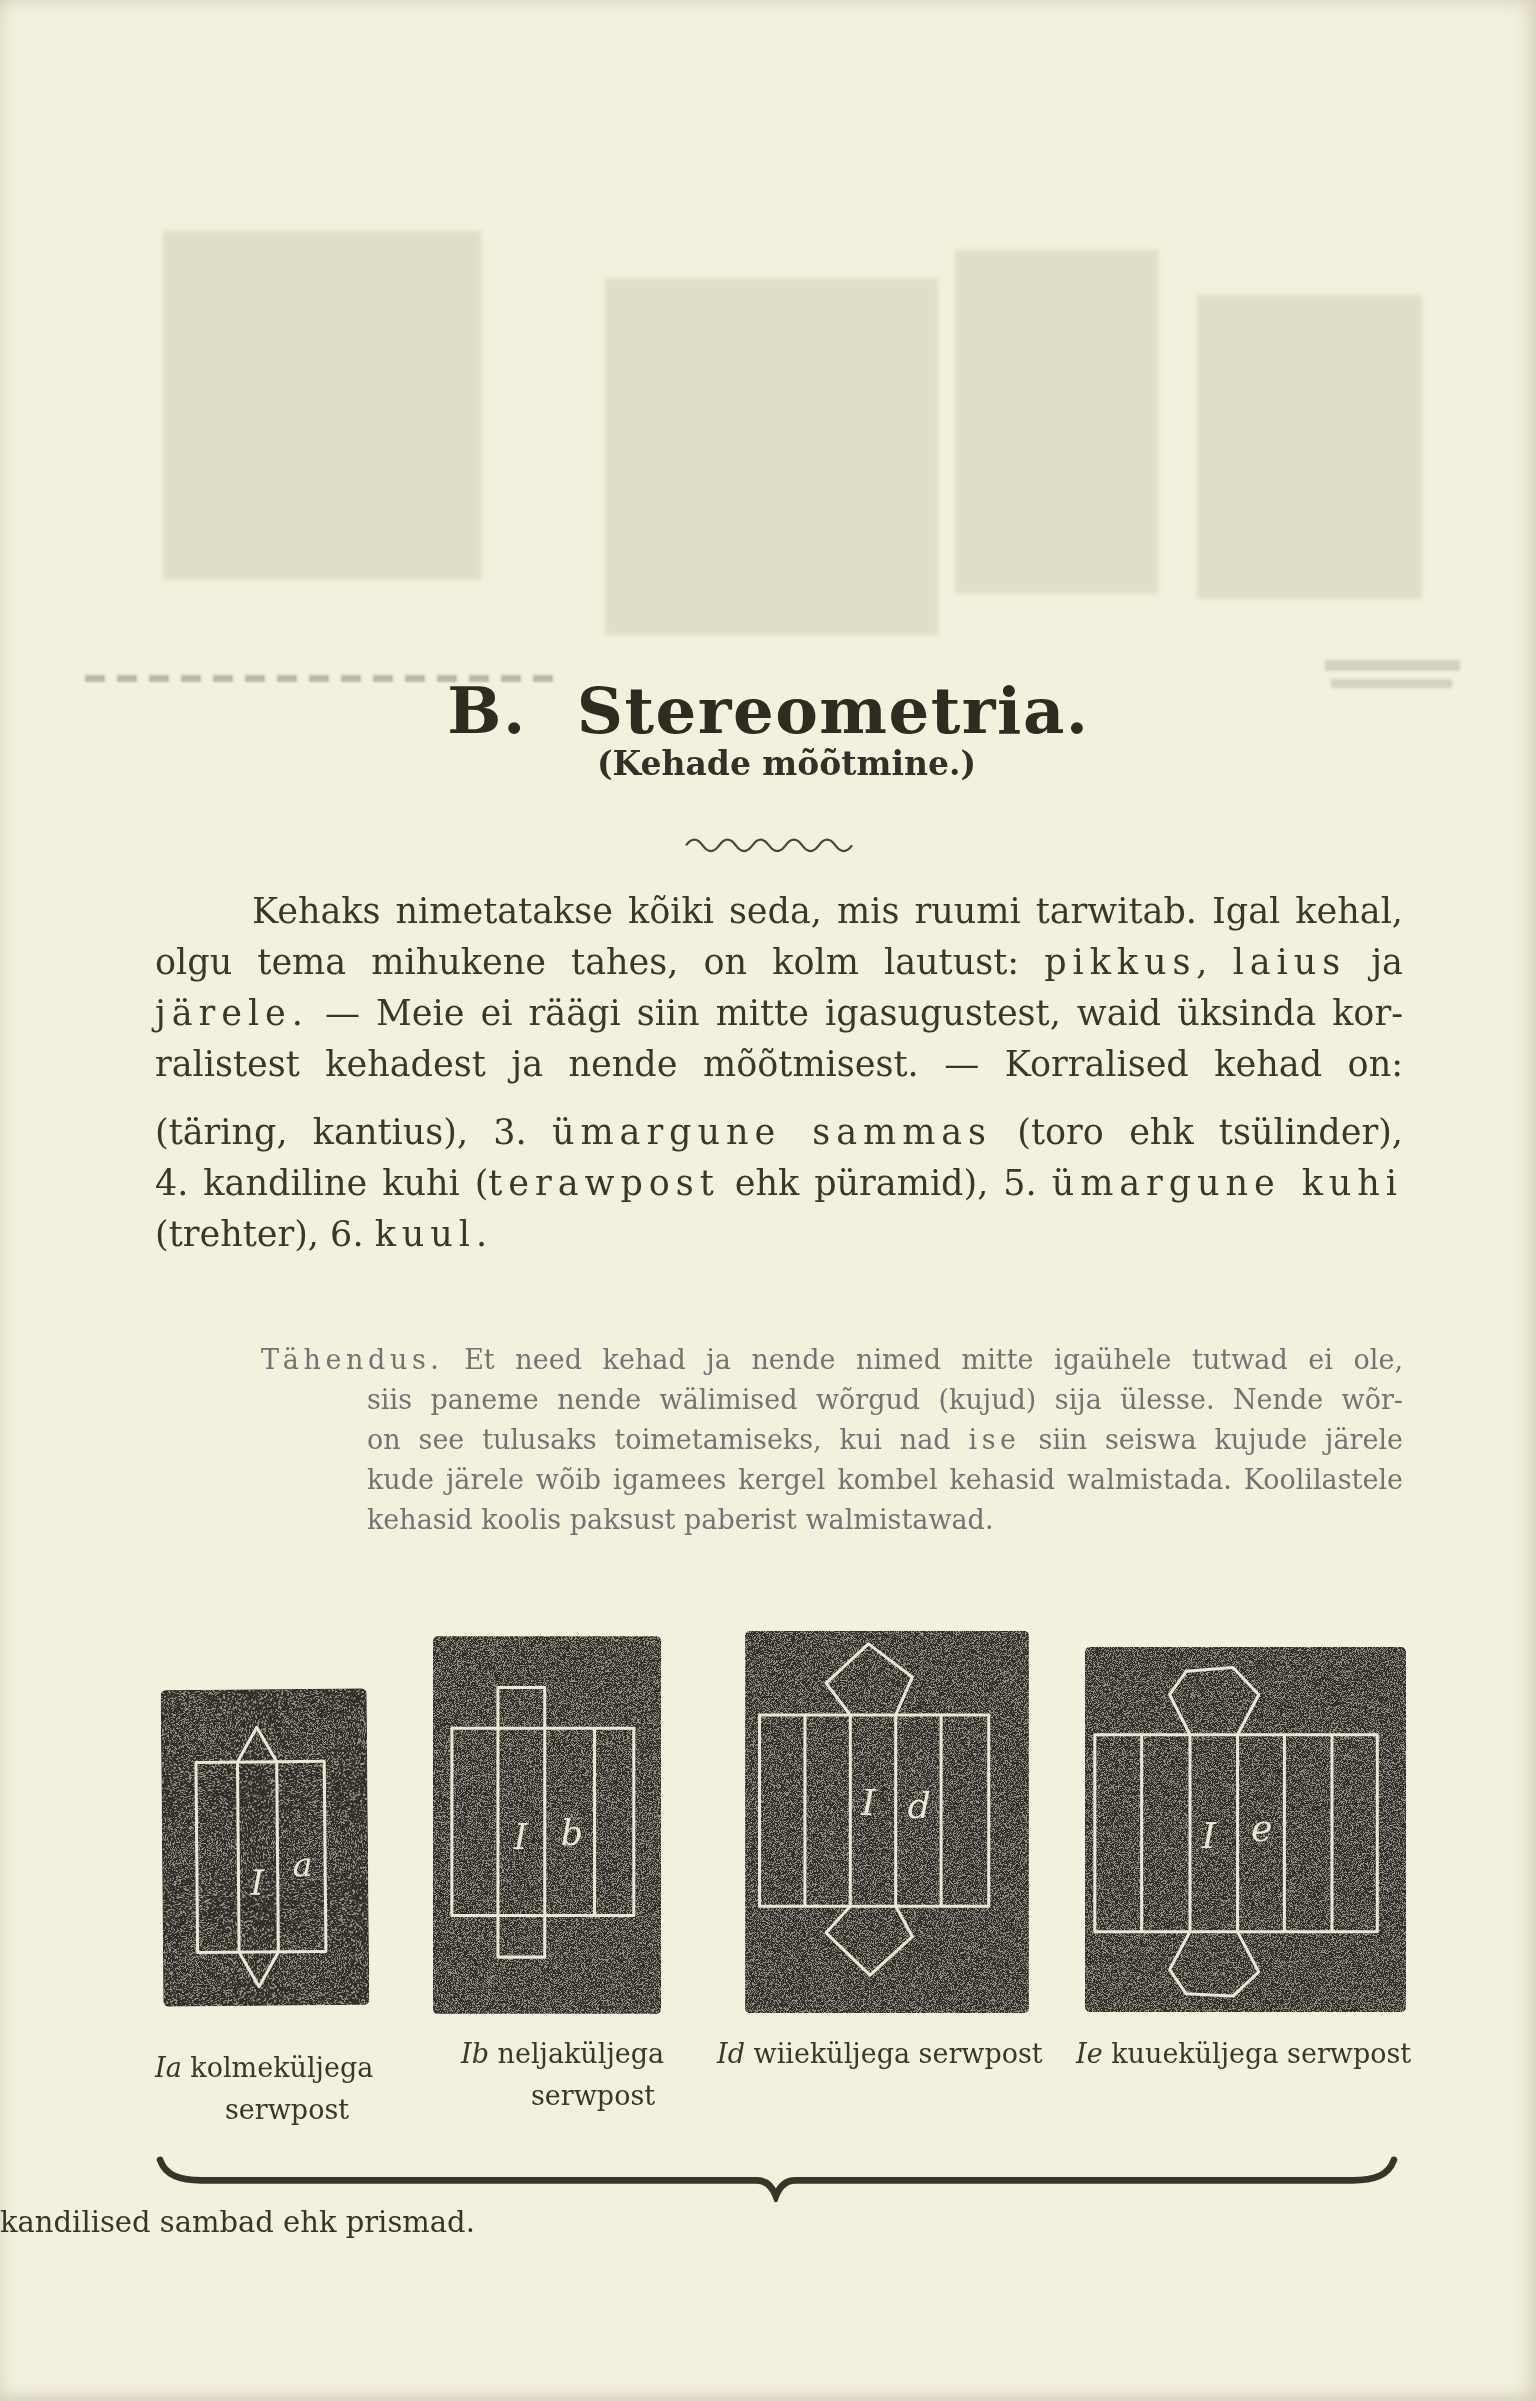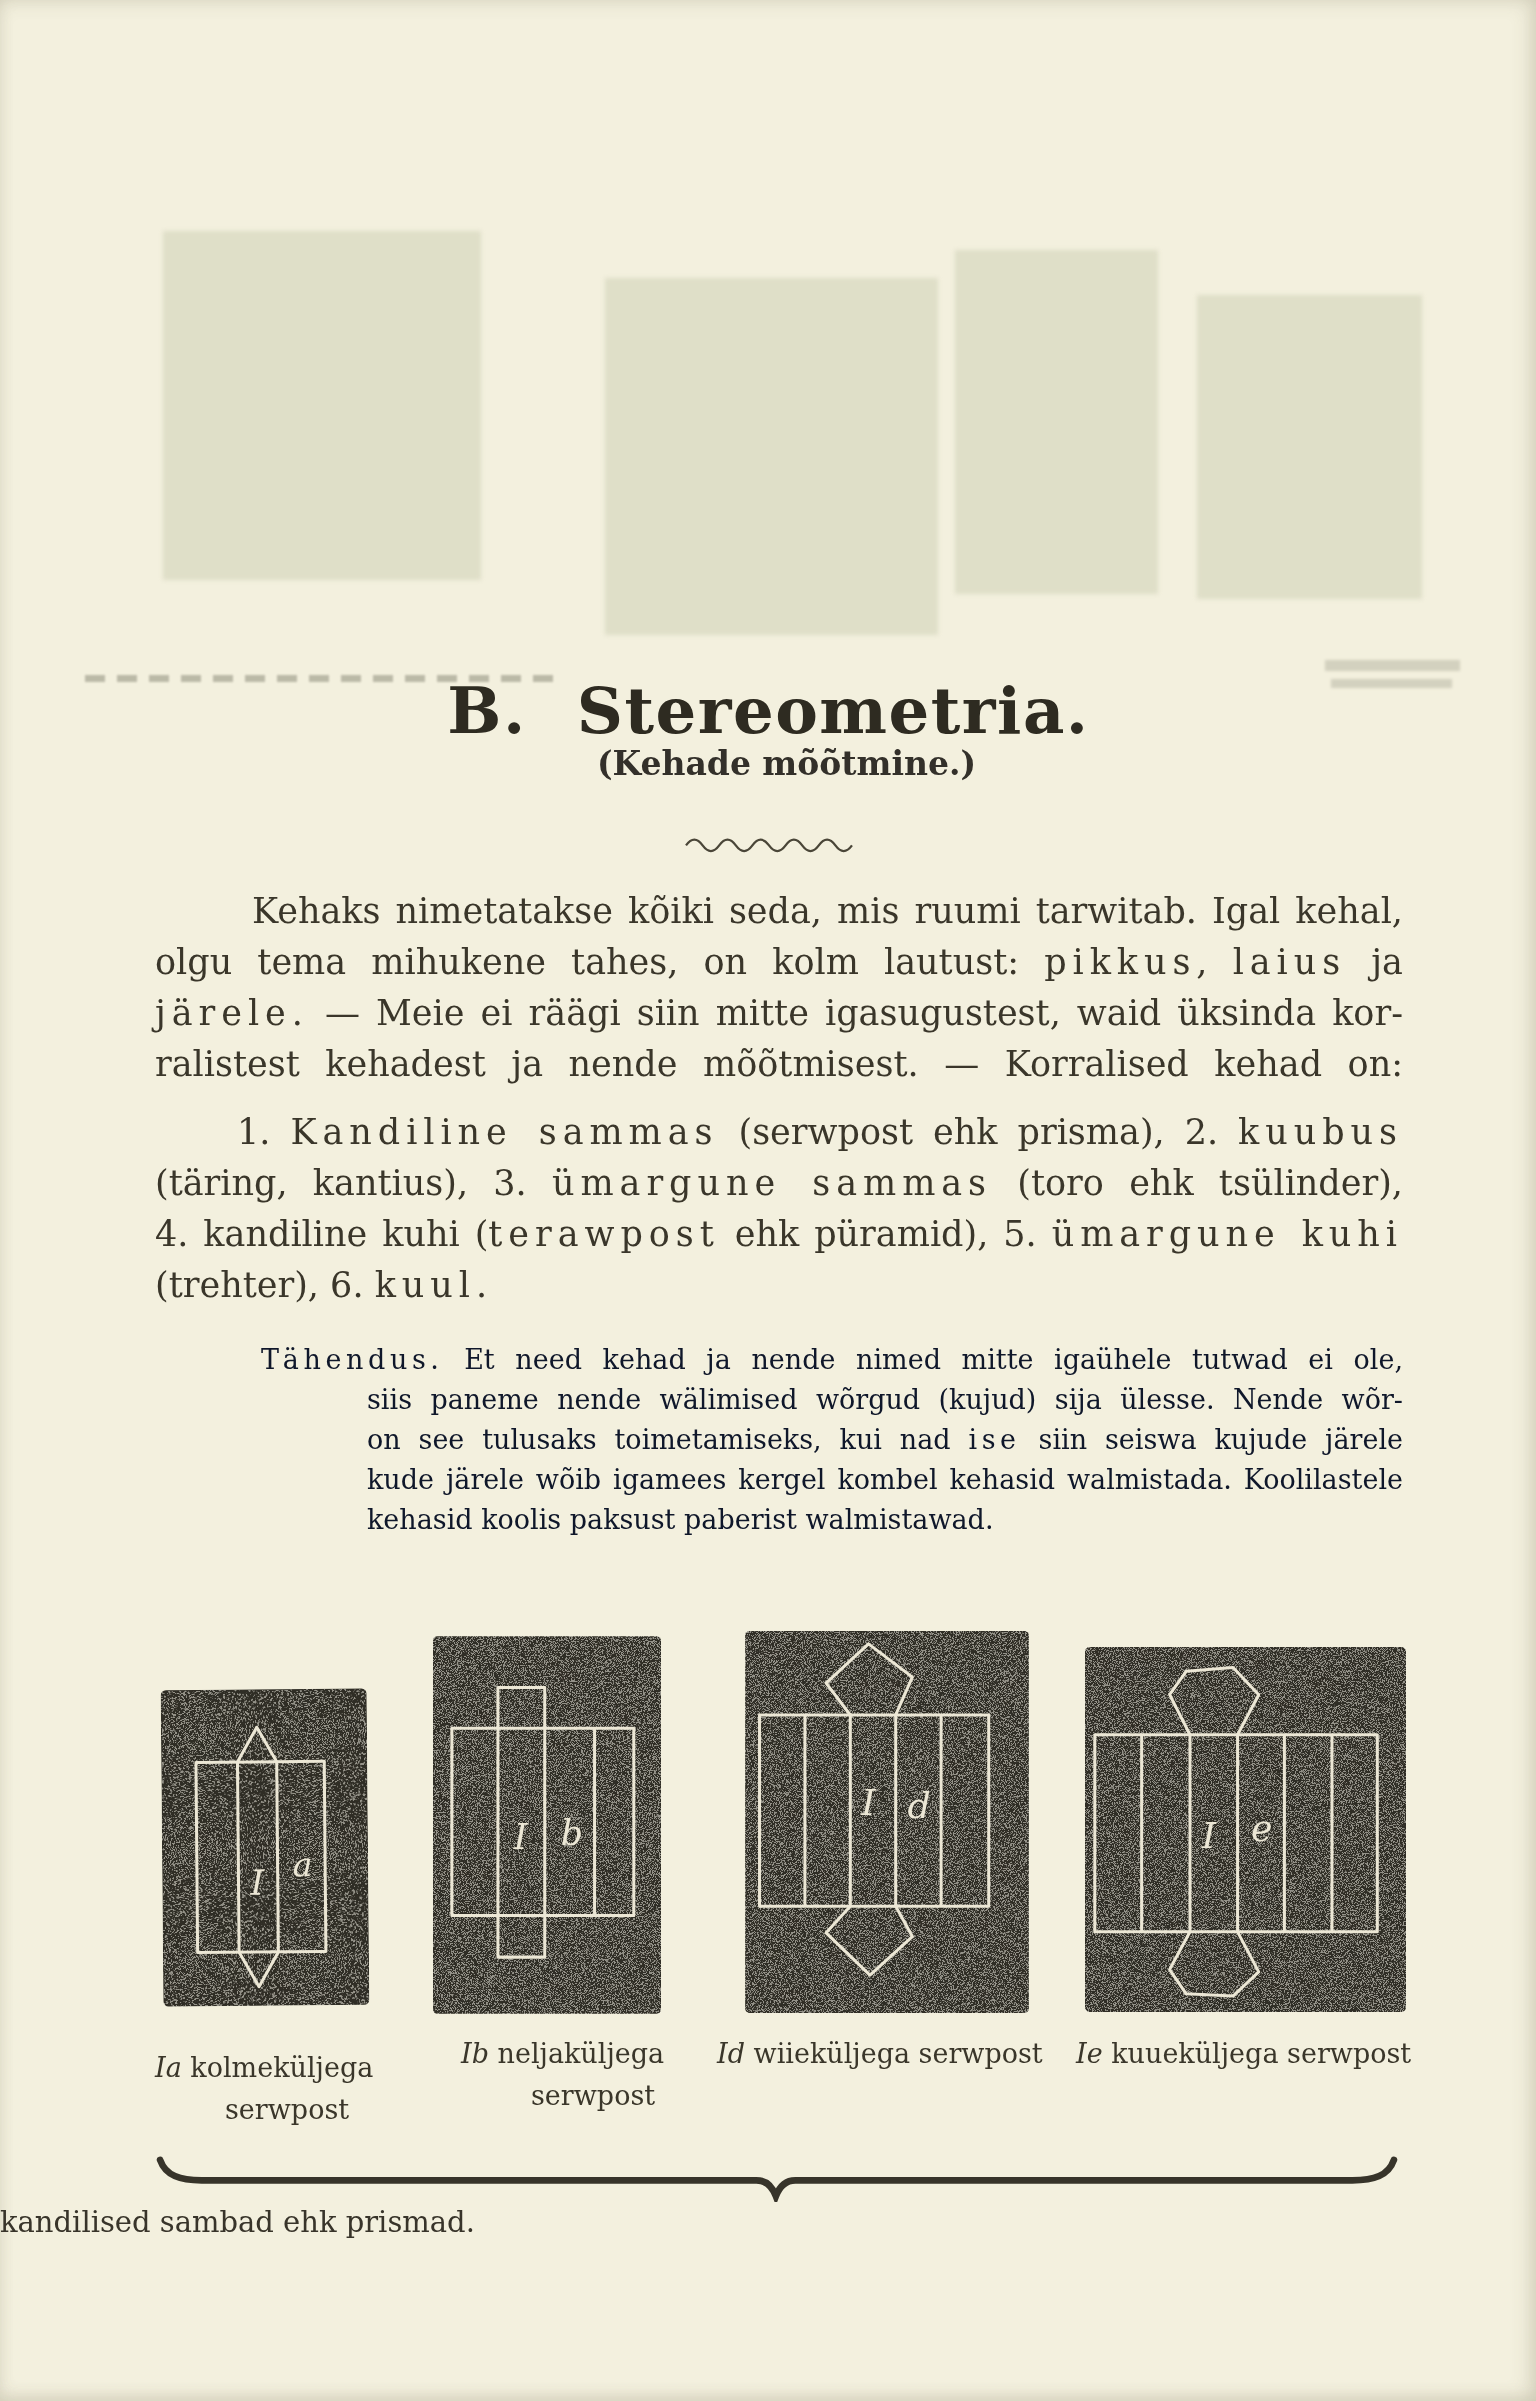--- a/index.html
+++ b/index.html
@@ -27,21 +27,21 @@
   .squiggle svg{display:inline-block;}
   
   .para{position:absolute;left:155px;width:1248px;}
   .para .line{font-size:35px;height:51px;line-height:51px;white-space:nowrap;}
   .line.jl{text-align:justify;text-align-last:justify;white-space:normal;}
   .ind1{text-indent:97px;}
   .ind2{text-indent:82px;}
   .sp{letter-spacing:.17em;}
   .it{font-style:italic;}
   .note{position:absolute;left:261px;width:1142px;}
-  .note .line{font-size:27px;height:40px;line-height:40px;color:#0f172a;}
+  .note .line{font-size:27px;height:40px;line-height:40px;color:#737373;}
   .note .nind{padding-left:106px;}
   
   .fig{position:absolute;}
   .fig svg{display:block;}
   
   .caption{position:absolute;font-size:27px;line-height:42px;color:#3a362a;}
   .caption .c2{padding-left:70px;}
   
   .brace{position:absolute;left:151px;top:2154px;}
   .bottom-label{position:absolute;left:0;right:0;top:2205px;
@@ -70,21 +70,20 @@
   </div>
 
   <div class="para" style="top:886px;">
     <div class="line jl ind1"><span>Kehaks nimetatakse kõiki seda, mis ruumi tarwitab.  Igal kehal,</span></div>
     <div class="line jl"><span>olgu tema mihukene tahes, on kolm lautust: </span><span class="sp">pikkus</span><span>, </span><span class="sp">laius</span><span> ja</span></div>
     <div class="line jl"><span class="sp">järele.</span><span> — Meie ei räägi siin mitte igasugustest, waid üksinda kor-</span></div>
     <div class="line jl"><span>ralistest kehadest ja nende mõõtmisest. — Korralised kehad on:</span></div>
   </div>
 
   <div class="para" style="top:1107px;">
-    <div class="line jl ind2"><span>1. </span><span class="sp">Kandiline sammas</span><span> (serwpost ehk prisma), 2. </span><span class="sp">kuubus</span></div>
     <div class="line jl"><span>(täring, kantius), 3. </span><span class="sp">ümargune sammas</span><span> (toro ehk tsülinder),</span></div>
     <div class="line jl"><span>4. kandiline kuhi (</span><span class="sp">terawpost</span><span> ehk püramid), 5. </span><span class="sp">ümargune kuhi</span></div>
     <div class="line"><span>(trehter), 6. </span><span class="sp">kuul.</span></div>
   </div>
 
   <div class="note" style="top:1340px;">
     <div class="line jl"><span class="sp">Tähendus.</span><span> Et need kehad ja nende nimed mitte igaühele tutwad ei ole,</span></div>
     <div class="line jl nind"><span>siis paneme nende wälimised wõrgud (kujud) sija ülesse. Nende wõr-</span></div>
     <div class="line jl nind"><span>on see tulusaks toimetamiseks, kui nad </span><span class="sp">ise</span><span> siin seiswa kujude järele</span></div>
     <div class="line jl nind"><span>kude järele wõib igamees kergel kombel kehasid walmistada. Koolilastele</span></div>

